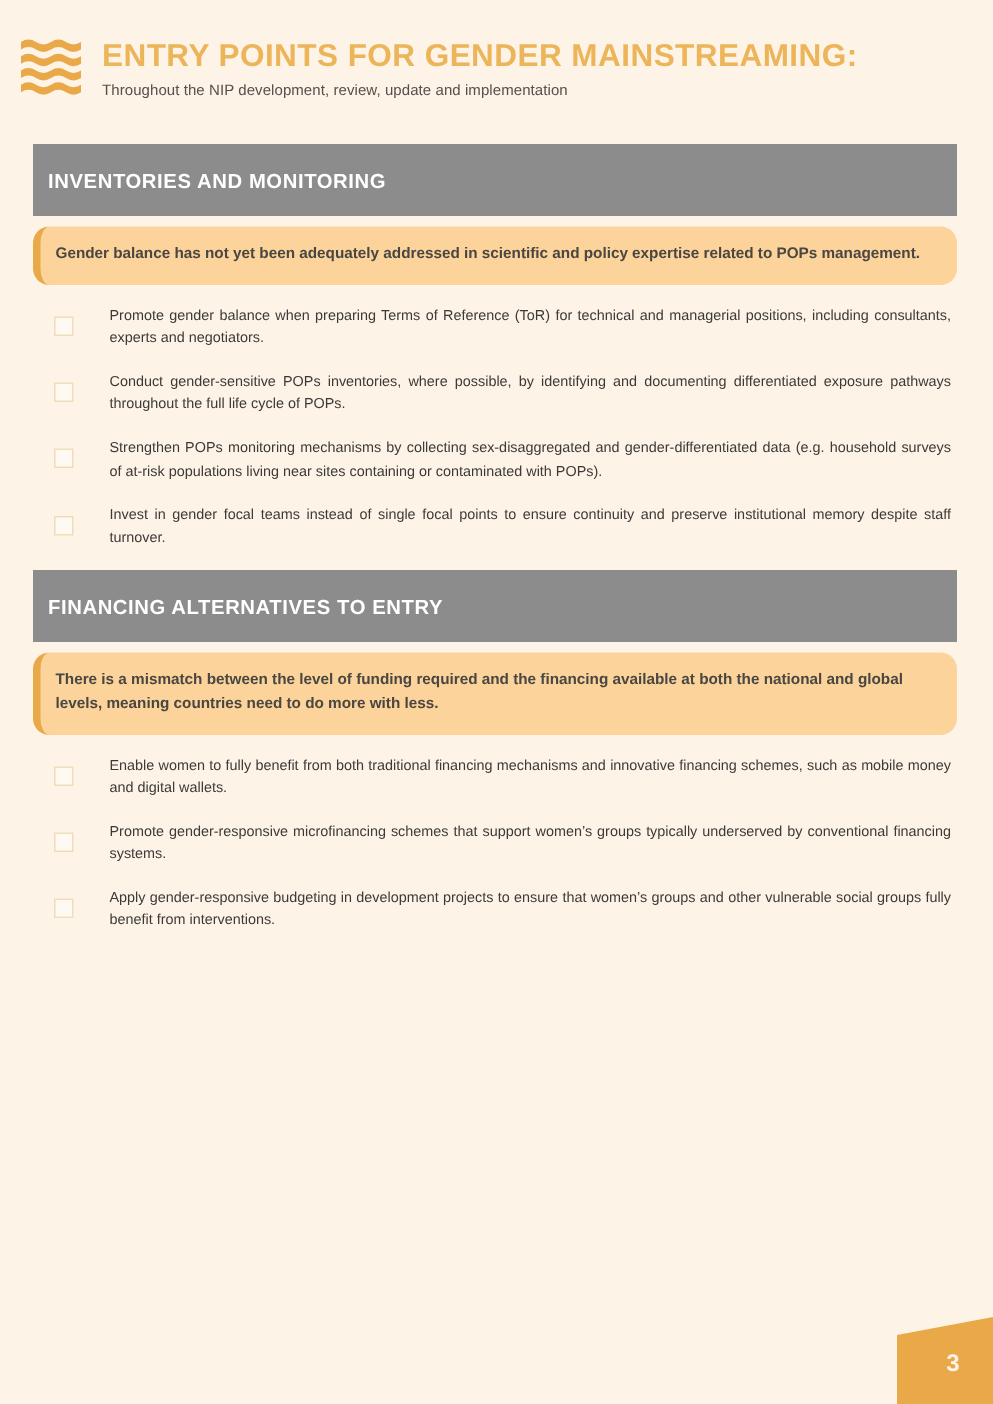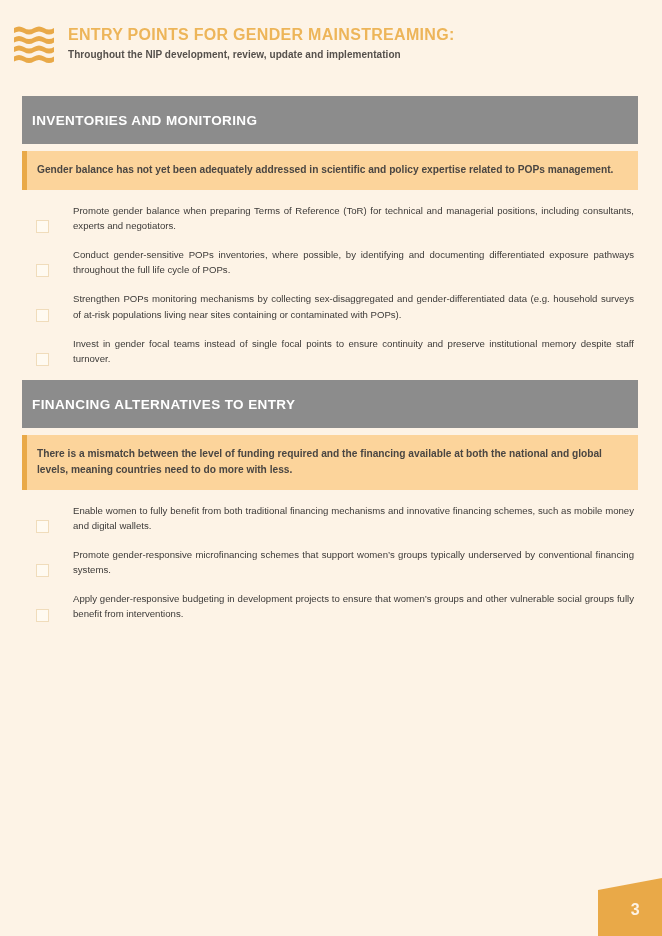--- a/index.html
+++ b/index.html
@@ -31,30 +31,30 @@
     margin-top: 4px;
     margin-left: 4px;
   }
 
   .header-text {
     margin-left: 14px;
     padding-top: 4px;
   }
 
   .header-title {
-    font-size: 16px;
+    font-size: 21px;
     font-weight: bold;
     color: #edb559;
     letter-spacing: 0.3px;
     line-height: 1.15;
   }
 
   .header-subtitle {
     font-size: 10px;
-    font-weight: bold;
+    font-weight: normal;
     color: #55504c;
     margin-top: 5px;
     letter-spacing: 0.05px;
   }
 
   
   .sections {
     margin-top: 26px;
   }
 
@@ -77,30 +77,31 @@
 
   .section-statement {
     background: #fcd49b;
     border-left: 5px solid #e9a948;
     margin: 7px 24px 0 22px;
     padding: 11px 14px 12px 10px;
     font-size: 10.2px;
     font-weight: bold;
     color: #4a4642;
     line-height: 1.55;
+    border-radius: 11px;
   }
 
   
   .checklist {
     margin: 13px 24px 0 22px;
   }
 
   .check-item {
     display: flex;
-    align-items: flex-end;
+    align-items: flex-start;
     margin-bottom: 14px;
   }
 
   .checkbox {
     flex: 0 0 13px;
     width: 13px;
     height: 13px;
     border: 1.4px solid #f0dcbb;
     background: #fffaf1;
     margin: 8px 0 0 14px;

